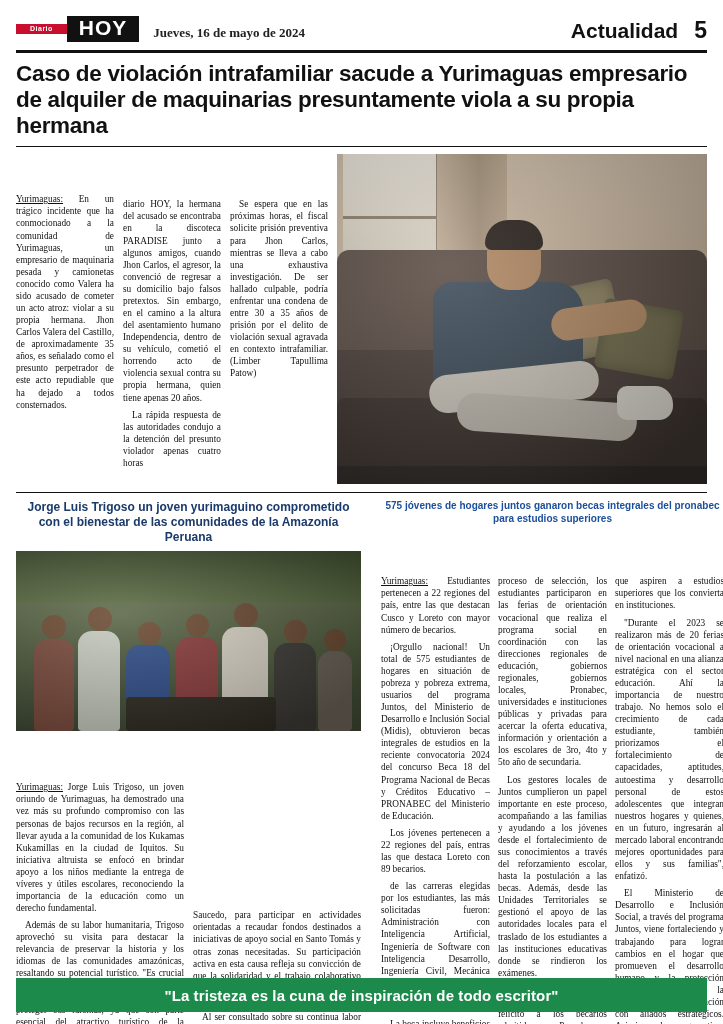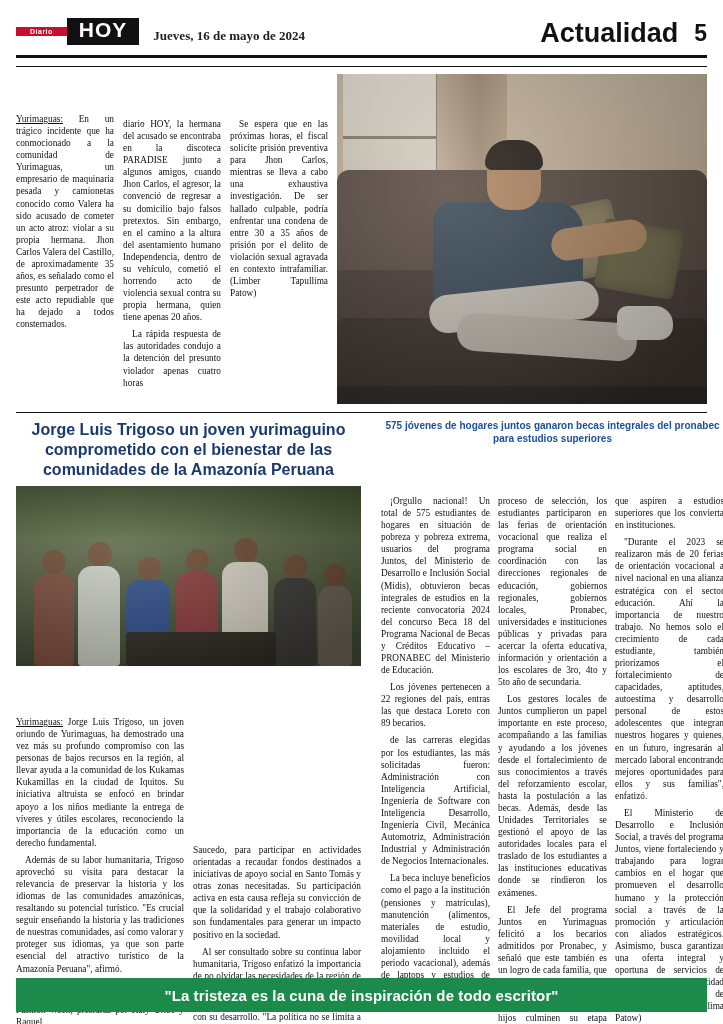--- a/index.html
+++ b/index.html
@@ -60,21 +60,21 @@
     font-family: "Liberation Serif", serif;
     font-size: 13px;
     color: #222;
     flex: 1;
     padding-left: 2px;
     padding-top: 8px;
     font-weight: bold;
   }
   .masthead-section {
     font-family: "Liberation Sans", sans-serif;
-    font-size: 27px;
+    font-size: 21px;
     font-weight: bold;
     color: #111;
     padding-top: 4px;
   }
   .masthead-pagenum {
     font-family: "Liberation Sans", sans-serif;
     font-size: 23px;
     font-weight: bold;
     color: #111;
     margin-left: 16px;
@@ -212,21 +212,21 @@
     gap: 10px;
     margin-top: 7px;
   }
   .lower-left { width: 345px; }
   .vdiv { width: 1px; background: #111; }
   .lower-right { width: 345px; }
 
   .sub-headline {
     font-family: "Liberation Sans", sans-serif;
     font-weight: bold;
-    font-size: 16px;
+    font-size: 12px;
     line-height: 1.25;
     text-align: center;
     color: #1a3a6b;
     margin: 0 0 6px 0;
   }
   .sub-headline.blue { color: #1b4f9c; font-size: 10px; }
 
   .photo-left {
     width: 345px;
     height: 180px;
@@ -278,20 +278,21 @@
   <div class="masthead">
     <div class="logo-block">
       <div class="logo-diario">Diario</div>
       <div class="logo-hoy">HOY</div>
     </div>
     <div class="masthead-date">Jueves, 16 de mayo de  2024</div>
     <div class="masthead-section">Actualidad</div>
     <div class="masthead-pagenum">5</div>
   </div>
 
+  <div class="headline">Caso de violación intrafamiliar sacude a Yurimaguas empresario de alquiler de maquinarias presuntamente viola a su propia hermana</div>
   <div class="rule-thin"></div>
 
   <div class="top-article">
 
     <div class="col top-col">
 
       <p class="first" style="margin-top:-5px"><span class="lead-place">Yurimaguas:</span> En un trágico incidente que ha conmocionado a la comunidad de Yurimaguas, un empresario de maquinaria pesada y camionetas conocido como Valera ha sido acusado de cometer un acto atroz: violar a su propia hermana. Jhon Carlos Valera del Castillo, de aproximadamente 35 años, es señalado como el presunto perpetrador de este acto repudiable que ha dejado a todos consternados.</p>
     </div>
 
     <div class="col top-col">
@@ -369,20 +370,21 @@
       </div>
     </div>
 
     <div class="vdiv"></div>
 
     <div class="lower-right">
       <div class="sub-headline blue">575 jóvenes de hogares juntos ganaron becas integrales del pronabec para estudios superiores</div>
 
       <div class="cols3">
         <div class="col">
+          <p class="first"><span class="lead-place">Yurimaguas:</span> Estudiantes pertenecen a 22 regiones del país, entre las que destacan Cusco y Loreto con mayor número de becarios.</p>
           <p>¡Orgullo nacional! Un total de 575 estudiantes de hogares en situación de pobreza y pobreza extrema, usuarios del programa Juntos, del Ministerio de Desarrollo e Inclusión Social (Midis), obtuvieron becas integrales de estudios en la reciente convocatoria 2024 del concurso Beca 18 del Programa Nacional de Becas y Créditos Educativo – PRONABEC del Ministerio de Educación.</p>
           <p>Los jóvenes pertenecen a 22 regiones del país, entras las que destaca Loreto con 89 becarios.</p>
           <p>de las carreras elegidas por los estudiantes, las más solicitadas fueron: Administración con Inteligencia Artificial, Ingeniería de Software con Inteligencia Desarrollo, Ingeniería Civil, Mecánica Automotriz, Administración Industrial y Administración de Negocios Internacionales.</p>
           <p>La beca incluye beneficios como el pago a la institución (pensiones y matrículas), manutención (alimentos, materiales de estudio, movilidad local y alojamiento incluido el periodo vacacional), además de laptops y estudios de inglés para el caso de las universidades.</p>
 
         </div>
         <div class="col">
           <p class="first">proceso de selección, los estudiantes participaron en las ferias de orientación vocacional que realiza el programa social en coordinación con las direcciones regionales de educación, gobiernos regionales, gobiernos locales, Pronabec, universidades e instituciones públicas y privadas para acercar la oferta educativa, información y orientación a los escolares de 3ro, 4to y 5to año de secundaria.</p>
           <p>Los gestores locales de Juntos cumplieron un papel importante en este proceso, acompañando a las familias y ayudando a los jóvenes desde el fortalecimiento de sus conocimientos a través del reforzamiento escolar, hasta la postulación a las becas. Además, desde las Unidades Territoriales se gestionó el apoyo de las autoridades locales para el traslado de los estudiantes a las instituciones educativas donde se rindieron los exámenes.</p>
           <p>El Jefe del programa Juntos en Yurimaguas felicitó a los becarios admitidos por Pronabec, y señaló que este también es un logro de cada familia, que se preocupa por la educación y son conscientes de la importancia que sus hijas e hijos culminen su etapa escolar para</p>

